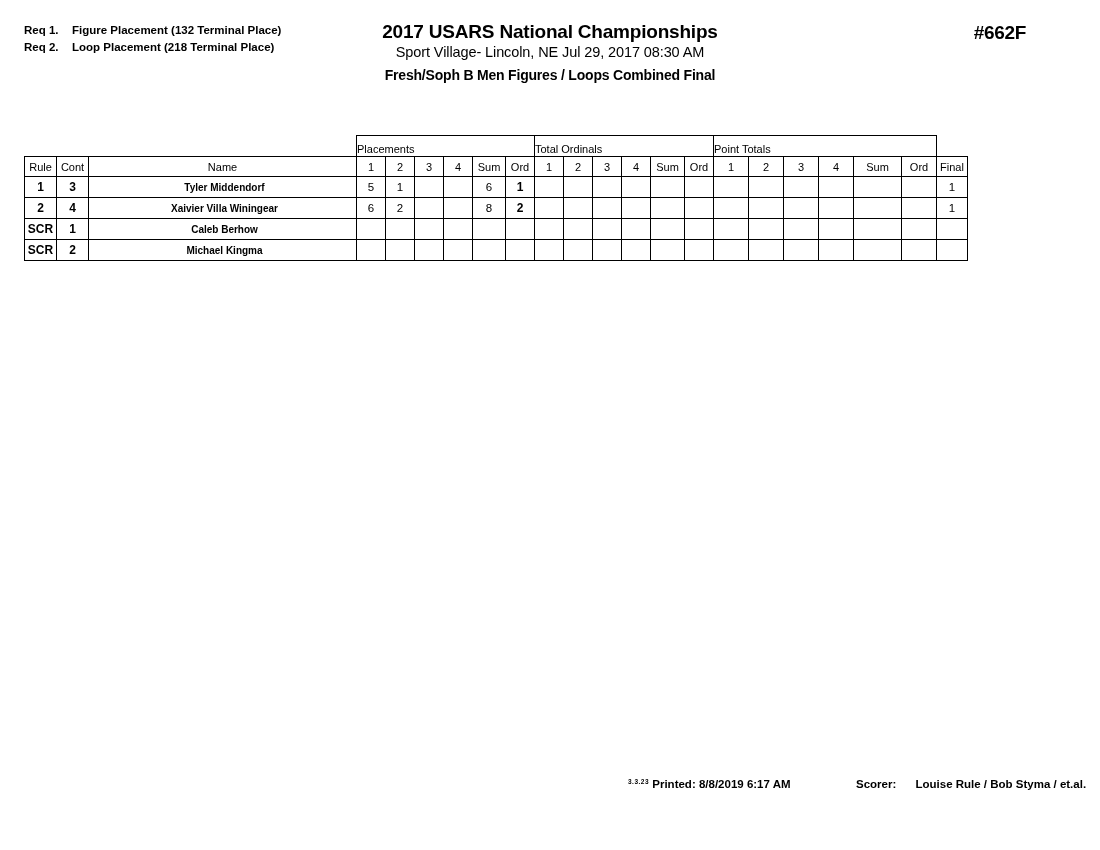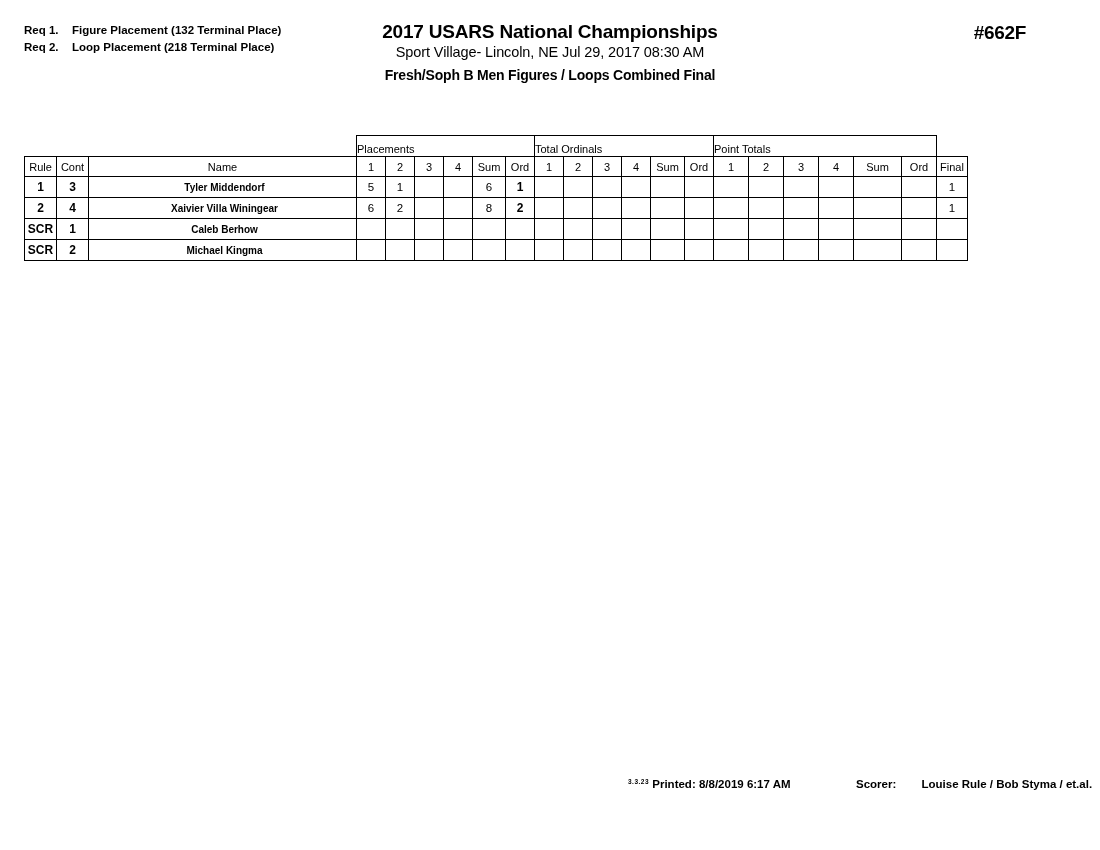--- a/index.html
+++ b/index.html
@@ -188,21 +188,21 @@
     font-size: 6.5px;
     vertical-align: top;
     letter-spacing: 0.5px;
   }
   .footer .scorer {
     position: absolute;
     left: 856px;
     top: 0;
     white-space: nowrap;
   }
-  .footer .scorer .lbl { margin-right: 22px; }
+  .footer .scorer .lbl { margin-right: 16px; }
 </style>
 </head>
 <body>
 
 <div class="header">
 
   <div class="reqs">
     <div class="req-line">
       <span class="req-tag">Req 1.</span>
       <span>Figure Placement (132 Terminal Place)</span>

